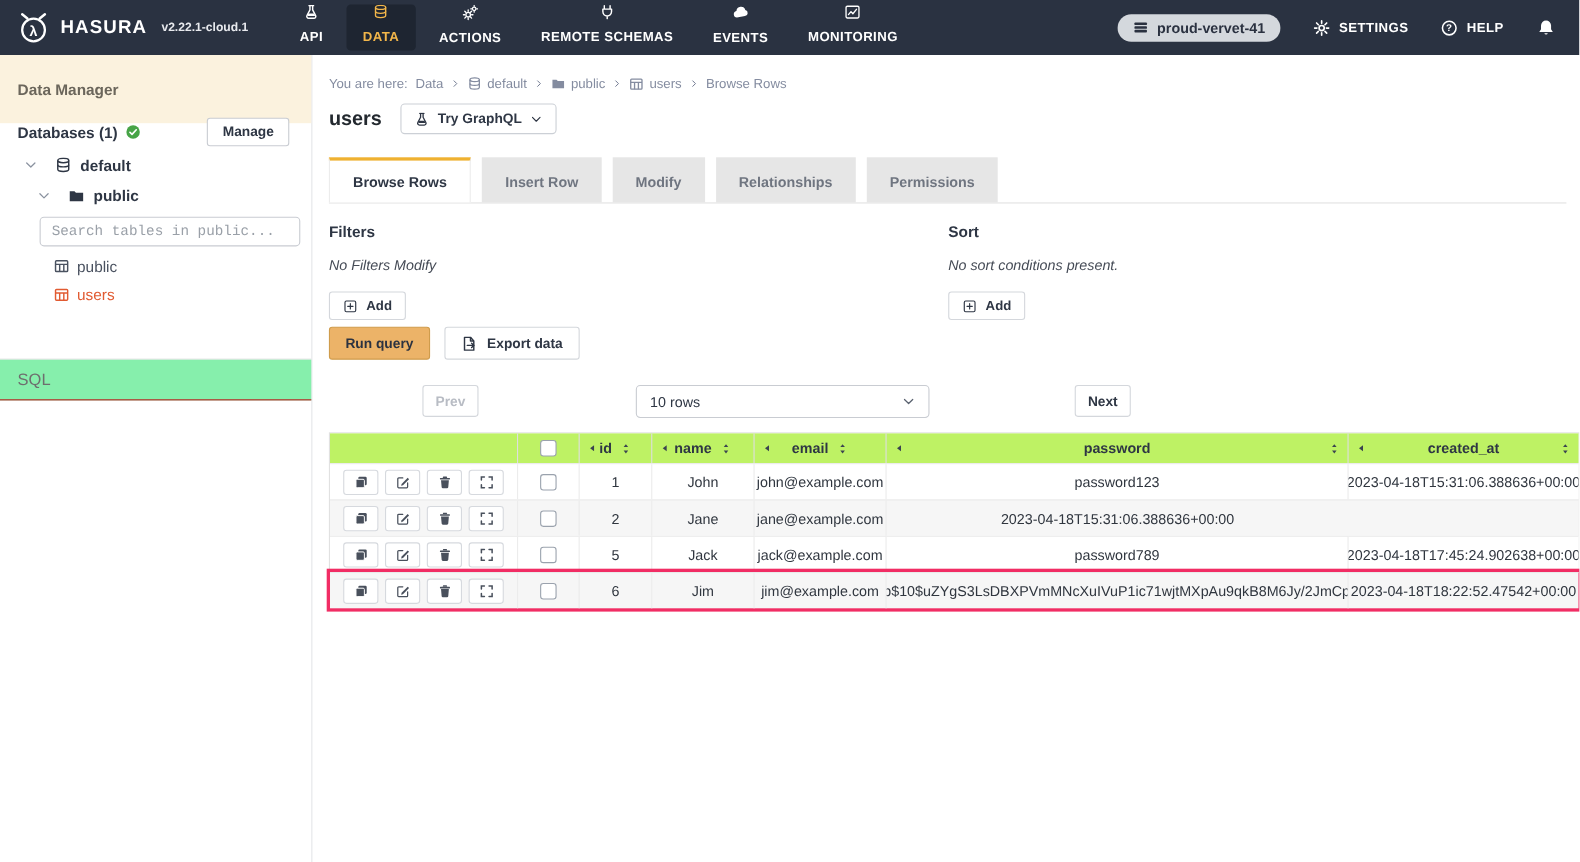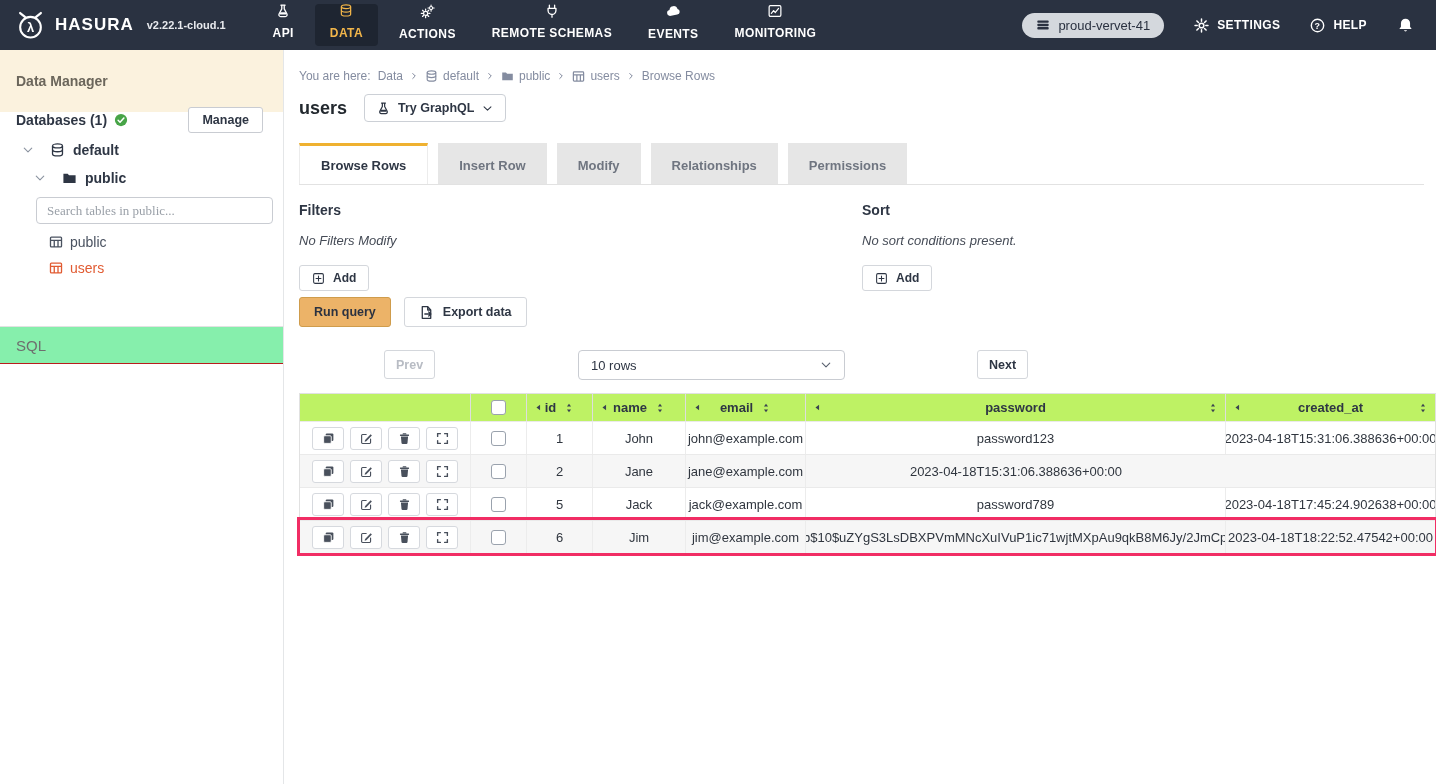--- a/index.html
+++ b/index.html
@@ -10,34 +10,34 @@
 
   
   .navbar { position:absolute; top:0; left:0; right:0; height:50px; background:#2a3241; display:flex; align-items:center; color:#fff; z-index:10; }
   .brand { display:flex; align-items:center; gap:9px; padding:0 14px 0 15px; }
   .brand-name { font-size:17px; font-weight:bold; letter-spacing:1px; }
   .brand-version { font-size:11px; font-weight:bold; color:#e8eaee; margin-left:4px; }
   .nav-items { display:flex; align-items:center; margin-left:18px; gap:6px; }
   .nav-item { display:flex; align-items:center; gap:8px; font-size:12px; font-weight:bold; letter-spacing:0.4px; color:#fff; padding:0 15px; height:42px; border-radius:4px; cursor:pointer; white-space:nowrap;flex-direction:column; }
   .nav-item.active { background:#1e2531; color:#f2b64a; }
   .nav-right { margin-left:auto; display:flex; align-items:center; gap:30px; padding-right:22px; }
-  .instance-badge { display:flex; align-items:center; gap:8px; background:#d4d8dd; color:#2a3140; border-radius:14px; padding:5px 14px; font-size:13px; font-weight:normal; }
+  .instance-badge { display:flex; align-items:center; gap:8px; background:#d4d8dd; color:#2a3140; border-radius:14px; padding:5px 14px; font-size:13px; font-weight:bold; }
   .nav-util { display:flex; align-items:center; gap:8px; font-size:12px; font-weight:bold; letter-spacing:0.4px; cursor:pointer; }
 
   
   .sidebar { position:absolute; top:50px; left:0; width:284px; bottom:0; background:#fff; border-right:1px solid #e4e6e8; }
   .dm-header { height:62px; background:#fbf2de; display:flex; align-items:center; padding:0 16px; font-size:14px; font-weight:bold; color:#6b665b; }
   .db-row { position:absolute; top:57px; left:16px; right:20px; display:flex; align-items:center; justify-content:space-between; }
   .db-label { display:flex; align-items:center; gap:7px; font-size:14px; font-weight:bold; color:#2e3644; }
   .manage-btn { border:1px solid #c9ccd2; background:#fff; border-radius:3px; padding:5px 13px; font-size:12.5px; font-weight:bold; color:#2e3644; cursor:pointer; font-family:inherit; }
   .tree-row { position:absolute; display:flex; align-items:center; gap:8px; font-size:14px; font-weight:bold; color:#2e3644; cursor:pointer; }
   .tree-default { top:92px; left:22px; }
   .tree-public { top:120px; left:34px; }
   .tree-chev { color:#8b93a0; }
-  .search-input { position:absolute; top:147px; left:36px; width:237px; height:27px; border:1px solid #c9ccd2; border-radius:4px; padding:0 10px; font-size:13px; color:#2e3644; font-family:Liberation Serif, serif; outline:none; }
+  .search-input { position:absolute; top:147px; left:36px; width:237px; height:27px; border:1px solid #c9ccd2; border-radius:4px; padding:0 10px; font-size:13px; color:#2e3644; font-family:Liberation Mono, monospace; outline:none; }
   .search-input::placeholder { color:#9aa0a8; }
   .table-item { position:absolute; left:49px; display:flex; align-items:center; gap:7px; font-size:14px; color:#4a5260; cursor:pointer; }
   .table-item.t0 { top:184px; }
   .table-item.t1 { top:210px; }
   .table-item.active { color:#e15b32; }
   .tree-pane-border { position:absolute; top:276px; left:0; right:0; height:0; border-top:1px solid #e2e2e2; }
   .sql-section { position:absolute; top:277px; left:0; right:0; height:37px; background:#86efac; border-bottom:1px solid #b91c1c; display:flex; align-items:center; padding:0 16px; font-size:15px; color:#6e6e6e; cursor:pointer; }
 
   
   .main { position:absolute; top:50px; left:285px; right:0; bottom:0; background:#fff; }

